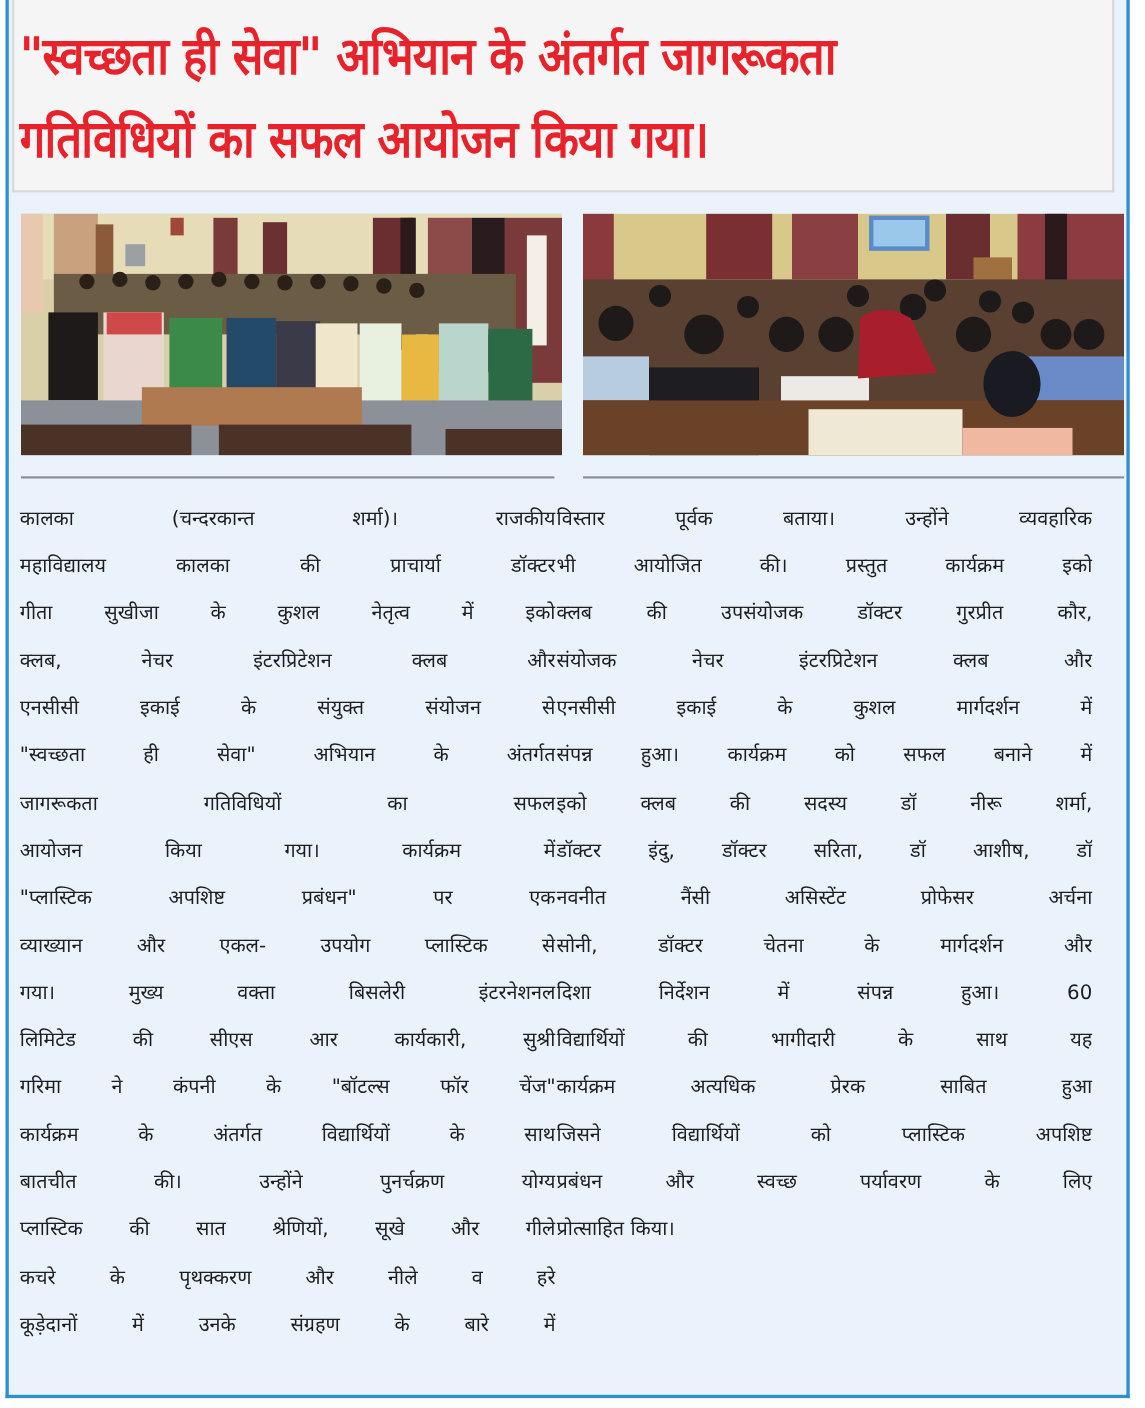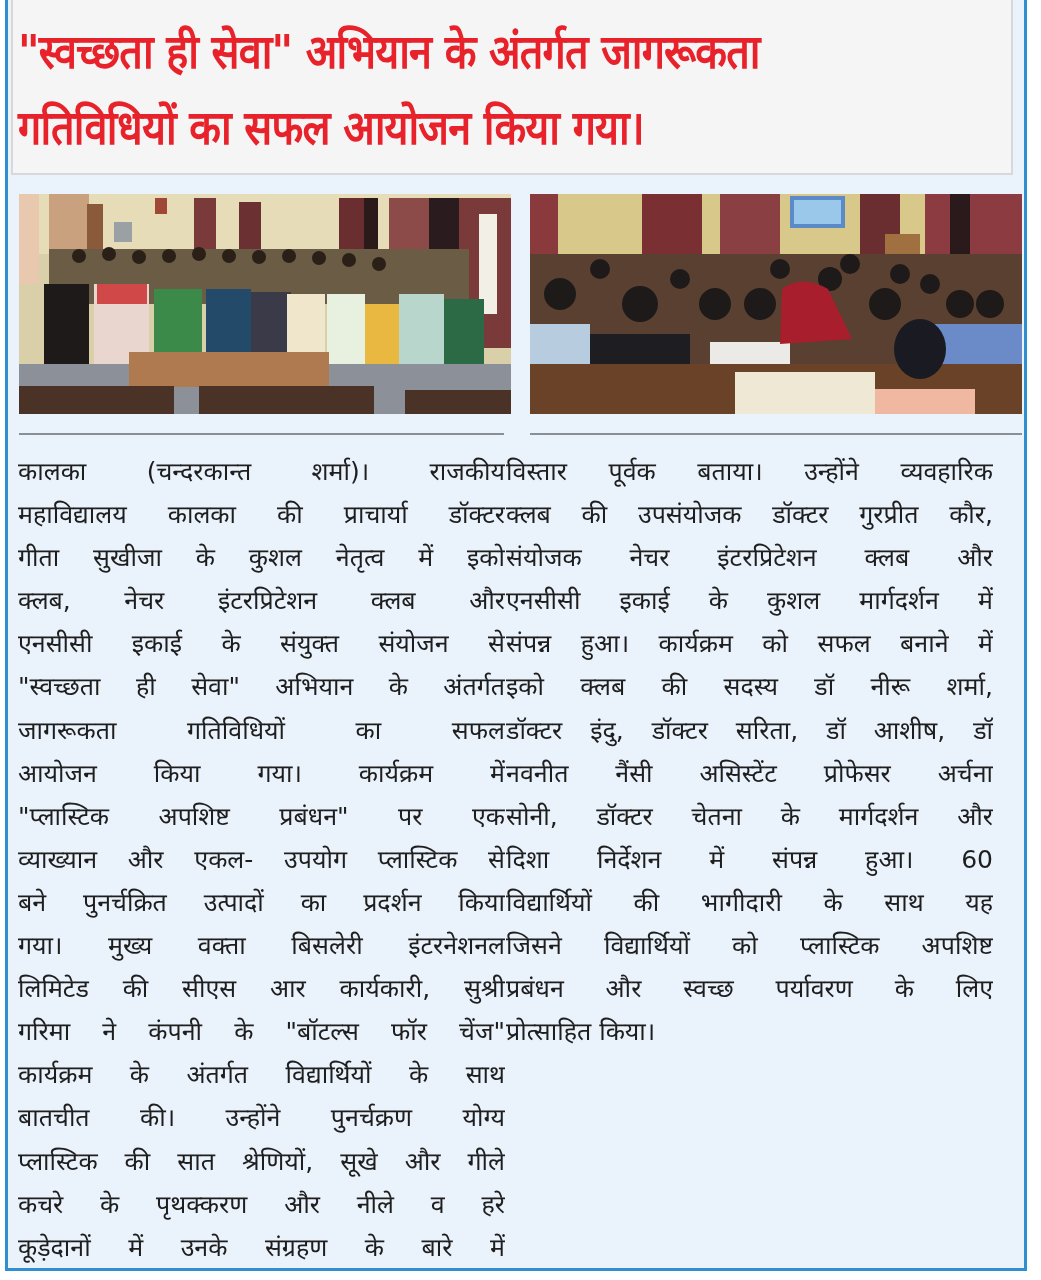--- a/index.html
+++ b/index.html
@@ -29,21 +29,21 @@
   .photo-left { left:19px; width:492px; }
   .photo-right { left:530px; width:492px; }
   .photo svg { display:block; width:100%; height:100%; }
   .rule {
     position:absolute; top:433px; height:2px; background:#8a8f96;
   }
   .rule-left { left:19px; width:485px; }
   .rule-right { left:530px; width:492px; }
   .col {
     position:absolute; top:450px; width:487px;
-    font-family:"DejaVu Sans", sans-serif; font-size:25px; line-height:43.1px;
+    font-family:"DejaVu Sans", sans-serif; font-size:18px; line-height:43.1px;
     color:#1e1e1e;
   }
   .col-left { left:18px; }
   .col-right { left:506px; }
   .line {
     display:block; height:43.1px; white-space:nowrap;
     text-align:justify; text-align-last:justify; overflow:hidden;
   }
   .line.last { text-align-last:left; }
 </style>
@@ -162,39 +162,40 @@
   <span class="line">कालका (चन्दरकान्त शर्मा)। राजकीय</span>
   <span class="line">महाविद्यालय कालका की प्राचार्या डॉक्टर</span>
   <span class="line">गीता सुखीजा के कुशल नेतृत्व में इको</span>
   <span class="line">क्लब, नेचर इंटरप्रिटेशन क्लब और</span>
   <span class="line">एनसीसी इकाई के संयुक्त संयोजन से</span>
   <span class="line">"स्वच्छता ही सेवा" अभियान के अंतर्गत</span>
   <span class="line">जागरूकता गतिविधियों का सफल</span>
   <span class="line">आयोजन किया गया। कार्यक्रम में</span>
   <span class="line">"प्लास्टिक अपशिष्ट प्रबंधन" पर एक</span>
   <span class="line">व्याख्यान और एकल- उपयोग प्लास्टिक से</span>
-  <span class="line">बने पुनर्चक्रित उत्पादों का प्रदर्शन किया</span>
   <span class="line">गया। मुख्य वक्ता बिसलेरी इंटरनेशनल</span>
   <span class="line">लिमिटेड की सीएस आर कार्यकारी, सुश्री</span>
   <span class="line">गरिमा ने कंपनी के "बॉटल्स फॉर चेंज"</span>
   <span class="line">कार्यक्रम के अंतर्गत विद्यार्थियों के साथ</span>
   <span class="line">बातचीत की। उन्होंने पुनर्चक्रण योग्य</span>
   <span class="line">प्लास्टिक की सात श्रेणियों, सूखे और गीले</span>
   <span class="line">कचरे के पृथक्करण और नीले व हरे</span>
   <span class="line">कूड़ेदानों में उनके संग्रहण के बारे में</span>
 </div>
 
 <div class="col col-right">
   <span class="line">विस्तार पूर्वक बताया। उन्होंने व्यवहारिक</span>
+  <span class="line">भी आयोजित की। प्रस्तुत कार्यक्रम इको</span>
   <span class="line">क्लब की उपसंयोजक डॉक्टर गुरप्रीत कौर,</span>
   <span class="line">संयोजक नेचर इंटरप्रिटेशन क्लब और</span>
   <span class="line">एनसीसी इकाई के कुशल मार्गदर्शन में</span>
   <span class="line">संपन्न हुआ। कार्यक्रम को सफल बनाने में</span>
   <span class="line">इको क्लब की सदस्य डॉ नीरू शर्मा,</span>
   <span class="line">डॉक्टर इंदु, डॉक्टर सरिता, डॉ आशीष, डॉ</span>
   <span class="line">नवनीत नैंसी असिस्टेंट प्रोफेसर अर्चना</span>
   <span class="line">सोनी, डॉक्टर चेतना के मार्गदर्शन और</span>
   <span class="line">दिशा निर्देशन में संपन्न हुआ। 60</span>
   <span class="line">विद्यार्थियों की भागीदारी के साथ यह</span>
+  <span class="line">कार्यक्रम अत्यधिक प्रेरक साबित हुआ</span>
   <span class="line">जिसने विद्यार्थियों को प्लास्टिक अपशिष्ट</span>
   <span class="line">प्रबंधन और स्वच्छ पर्यावरण के लिए</span>
   <span class="line last">प्रोत्साहित किया।</span>
 </div>
 
 </body></html>

